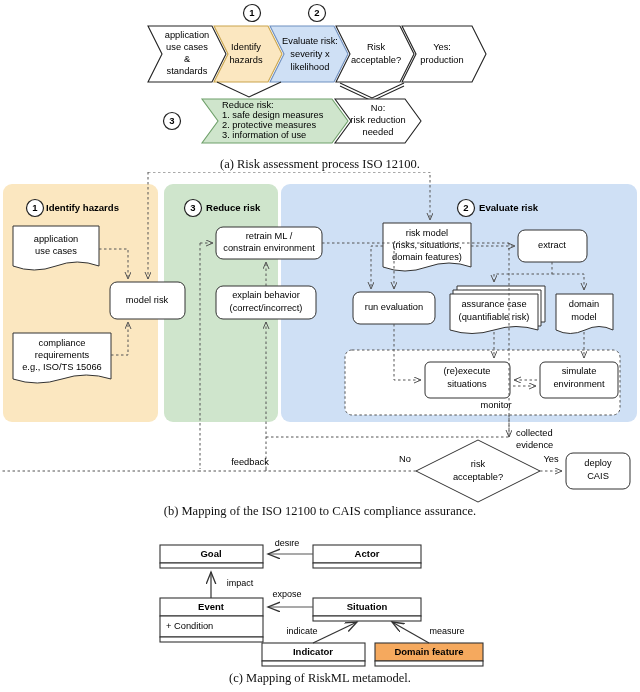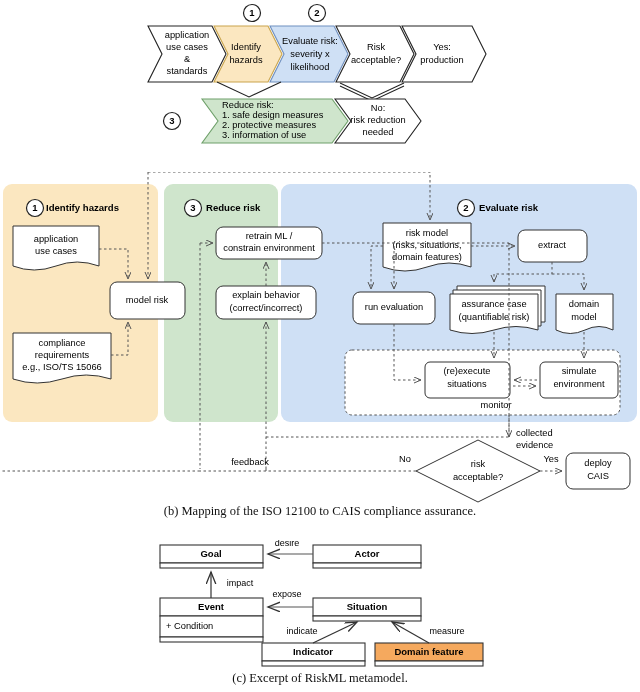--- a/index.html
+++ b/index.html
@@ -97,20 +97,21 @@
   </g>
 
   <g>
     <path d="M335,99 L405,99 L421,121 L405,143 L335,143 L351,121 Z" fill="#ffffff" stroke="#222" stroke-width="1.1"></path>
     <text class="t" x="378" y="109">No:</text>
     <text class="t" x="378" y="121">risk reduction</text>
     <text class="t" x="378" y="133">needed</text>
   </g>
 </svg>
 
+<div class="cap cap-a">(a) Risk assessment process ISO 12100.</div>
 
 <svg width="640" height="350" style="position:absolute;left:0;top:172px;">
   <defs>
     <marker id="dh" markerWidth="8" markerHeight="8" refX="7" refY="3" orient="auto">
       <path d="M0,0 L7,3 L0,6" fill="none" stroke="#555" stroke-width="1"></path>
     </marker>
     <marker id="dh2" markerWidth="8" markerHeight="8" refX="7" refY="3" orient="auto">
       <path d="M0,0 L7,3 L0,6" fill="none" stroke="#555" stroke-width="1"></path>
     </marker>
   </defs>
@@ -340,15 +341,15 @@
     <path d="M429,103 L392,82" marker-end="url(#uarrow)"></path>
   </g>
 
   <text class="edge" x="287" y="4">desire</text>
   <text class="edge" x="240" y="44">impact</text>
   <text class="edge" x="287" y="55">expose</text>
   <text class="edge" x="302" y="92">indicate</text>
   <text class="edge" x="447" y="92">measure</text>
 </svg>
 
-<div class="cap cap-c">(c) Excerpt of RiskML metamodel.</div>
+<div class="cap cap-c">(c) Mapping of RiskML metamodel.</div>
 
 </div>
 
 </body></html>

